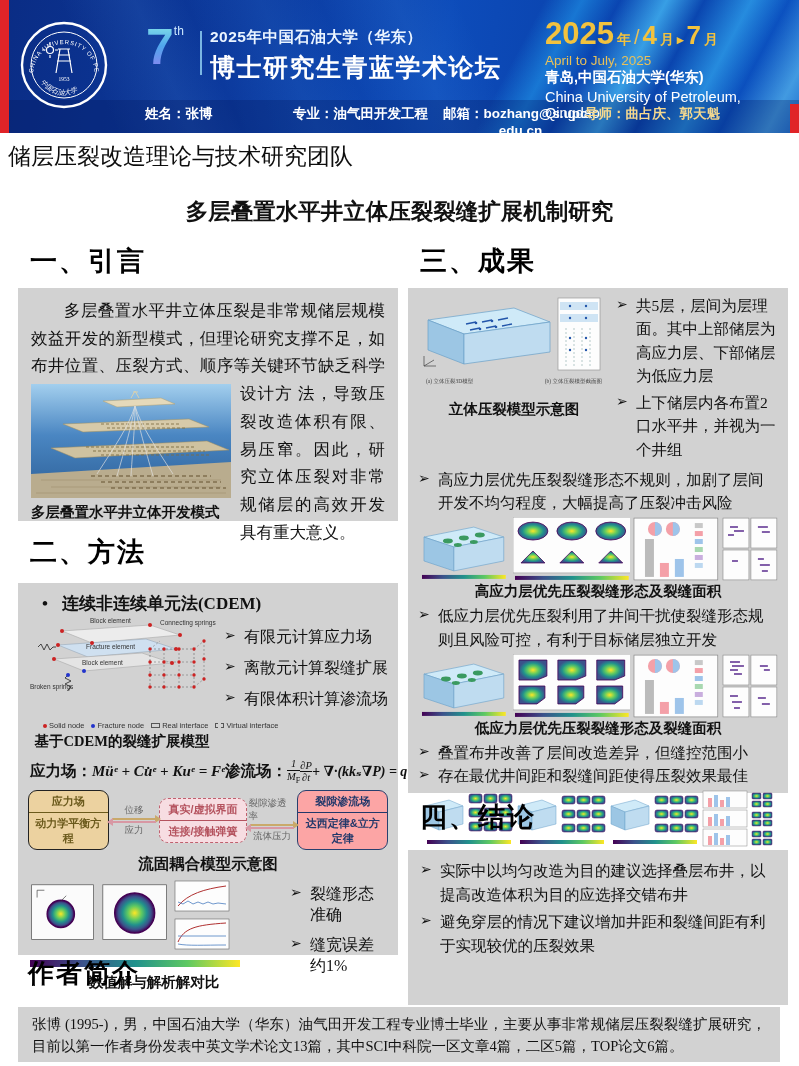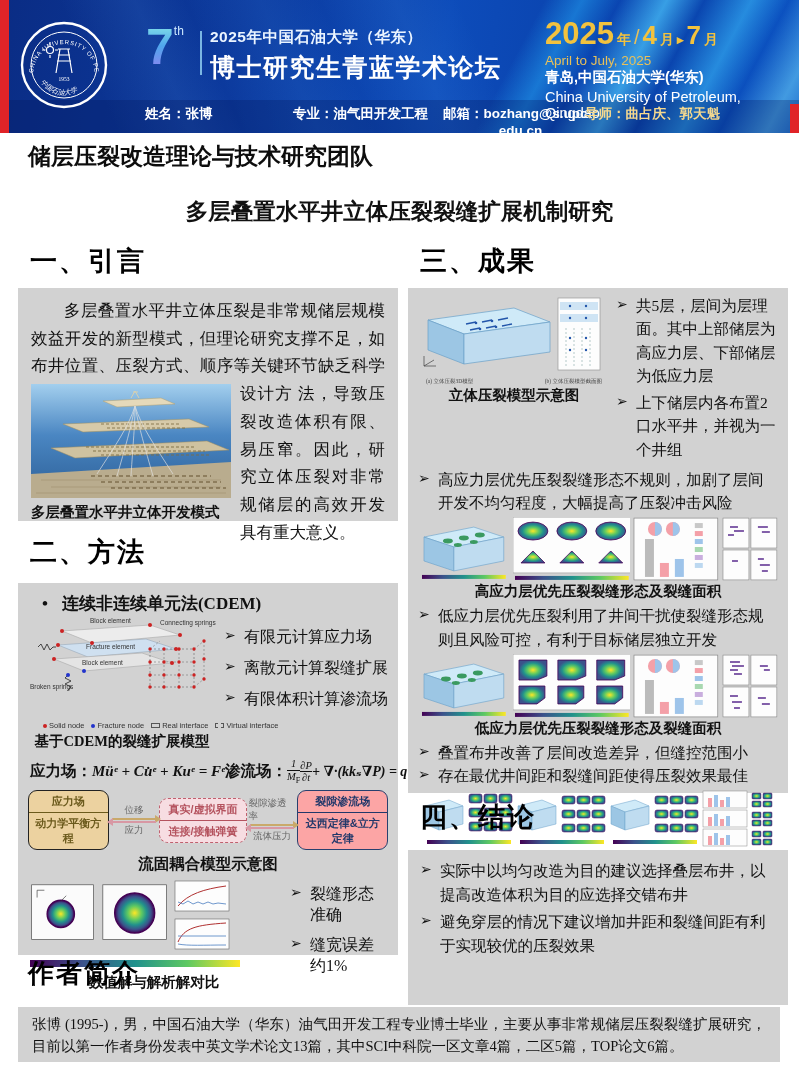--- a/index.html
+++ b/index.html
@@ -41,38 +41,38 @@
   .hloc .cn { font-size:14.5px; font-weight:700; } .hloc .en { font-size:14.5px; margin-top:2px; }
 
   .hinfo { position:absolute; top:105px; font-family:"Liberation Sans",sans-serif;
            font-size:13.5px; font-weight:700; color:#fff; }
   .hinfo.i-name { left:145px; } .hinfo.i-major { left:293px; } .hinfo.i-mail { left:443px; }
   .hinfo.i-tutor { left:585px; color:#f5d98f; }
   .hinfo .l2 { margin-left:52px; font-weight:700; }
 
   
   .team-title { position:absolute; left:8px; top:141px; font-family:"Liberation Sans",sans-serif;
-                font-size:23px; font-weight:700; color:#0d0d0d;margin-left:20px; }
+                font-size:23px; font-weight:400; color:#0d0d0d; }
   .main-title { position:absolute; left:0; width:799px; top:196px; text-align:center;
                 font-family:"Liberation Sans",sans-serif; font-size:22.5px; font-weight:800; }
 
   
   .sec-h { position:absolute; font-family:"Liberation Sans",sans-serif; font-size:27px; font-weight:700;
            letter-spacing:2px; color:#000; }
   .box { position:absolute; background:#d2d2d2; }
   .gb { position:relative; padding-left:20px; }
   .gb::before { content:"\27A2"; position:absolute; left:0; top:0; font-size:14px; }
 
   
   #h-intro { left:30px; top:243px; }
   #box-intro { left:18px; top:288px; width:380px; height:233px; padding:9px 13px 4px; }
   .intro-p { font-size:16.5px; line-height:1.68; text-align:justify; text-indent:2em; }
   .intro-fig { float:left; width:200px; margin:4px 9px 0 0; }
   .intro-fig svg { display:block; }
-  .figcap { font-size:14.5px; font-weight:700; text-align:center; line-height:1.15; margin-top:2px; }
+  .figcap { font-size:14.5px; font-weight:700; text-align:center; line-height:1.15; margin-top:16px; }
 
   
   #h-method { left:30px; top:534px; }
   #box-method { left:18px; top:583px; width:380px; height:372px; padding:6px 10px; }
   .m-bullet { font-size:17px; font-weight:700; margin:3px 0 2px 14px; }
   .m-bullet::before { content:"\2022"; margin-right:14px; }
   .m-row { display:flex; }
   .cdem-wrap { position:relative; width:188px; }
   .cdem-lab { position:absolute; font-size:6.5px; color:#333; font-family:"Liberation Sans",sans-serif; white-space:nowrap; }
   .m-bullets { flex:1; padding:10px 0 0 8px; font-size:16px; }

